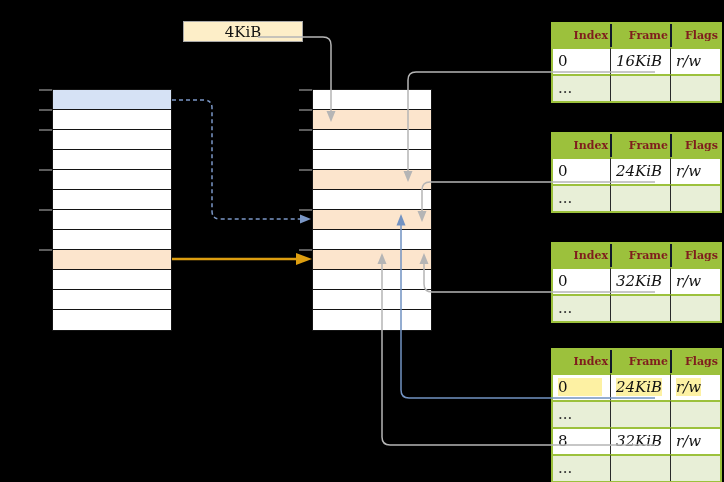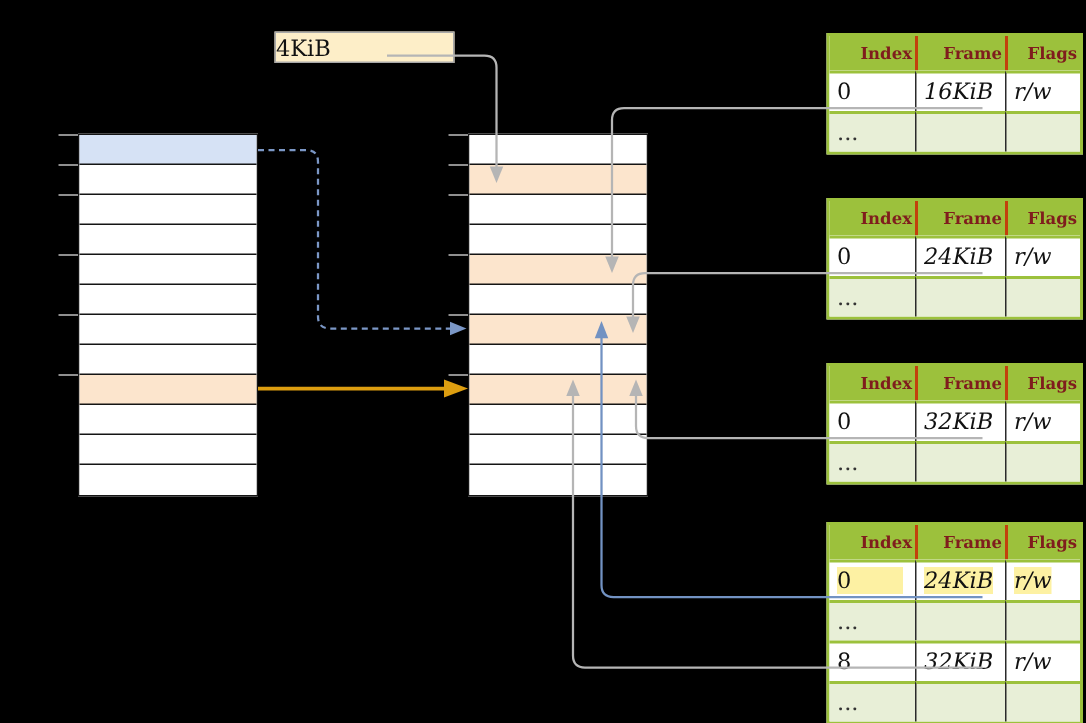--- a/index.html
+++ b/index.html
@@ -1,39 +1,39 @@
 <!DOCTYPE html>
 <html><head>
 <meta charset="utf-8">
 <style>
   html,body{margin:0;padding:0;background:#000;}
   .stage{position:relative;width:724px;height:482px;background:#000;overflow:hidden;
          font-family:"DejaVu Serif", serif;}
   
   .freebox{position:absolute;left:183px;top:21px;width:118px;height:19px;
-           background:#fdeec8;border:1px solid #a8a8a8;text-align:left;
+           background:#fdeec8;border:1px solid #a8a8a8;text-align:center;
            line-height:20px;font-size:15px;color:#111;}
   
   .memcol{position:absolute;top:89px;width:120px;border:1px solid #141414;
           box-sizing:border-box;background:#fff;}
   .memcol.leftcol{left:52px;}
   .memcol.midcol{left:312px;}
   .mrow{height:19px;border-bottom:1px solid #141414;background:#fff;}
   .mrow:last-child{height:20px;border-bottom:none;}
   .mrow.blue{background:#d6e2f5;}
   .mrow.orange{background:#fce5cd;}
   
   .ptable{position:absolute;left:551px;width:171px;border-collapse:separate;
           border-spacing:0;border:2px solid #9cc13c;background:#fff;
           table-layout:fixed;}
   .t1{top:22px;} .t2{top:132px;} .t3{top:242px;} .t4{top:348px;}
   .ptable col.c1{width:57px;} .ptable col.c2{width:60px;} .ptable col.c3{width:50px;}
   .ptable th{background:#9cc13c;color:#7f1d1d;font-weight:bold;font-size:11px;
              text-align:right;padding:2px 2px 3px 6px;height:18px;}
-  .ptable th + th{border-left:2px solid #c2410c;}
+  .ptable th + th{border-left:2px solid #0f172a;}
   .ptable td{font-size:15px;color:#111;padding:2px 2px 3px 5px;height:20px;
              border-top:2px solid #9cc13c;background:#fff;overflow:hidden;}
   .ptable td + td{border-left:1px solid #2a2a2a;font-style:italic;}
   .ptable tr.dots td{background:#e8efd7;color:#333;}
   .hl{background:#fdf1a3;}
   .hl.wide{display:inline-block;min-width:44px;}
   
   .overlay{position:absolute;left:0;top:0;width:724px;height:482px;
            pointer-events:none;z-index:5;}
 </style>

